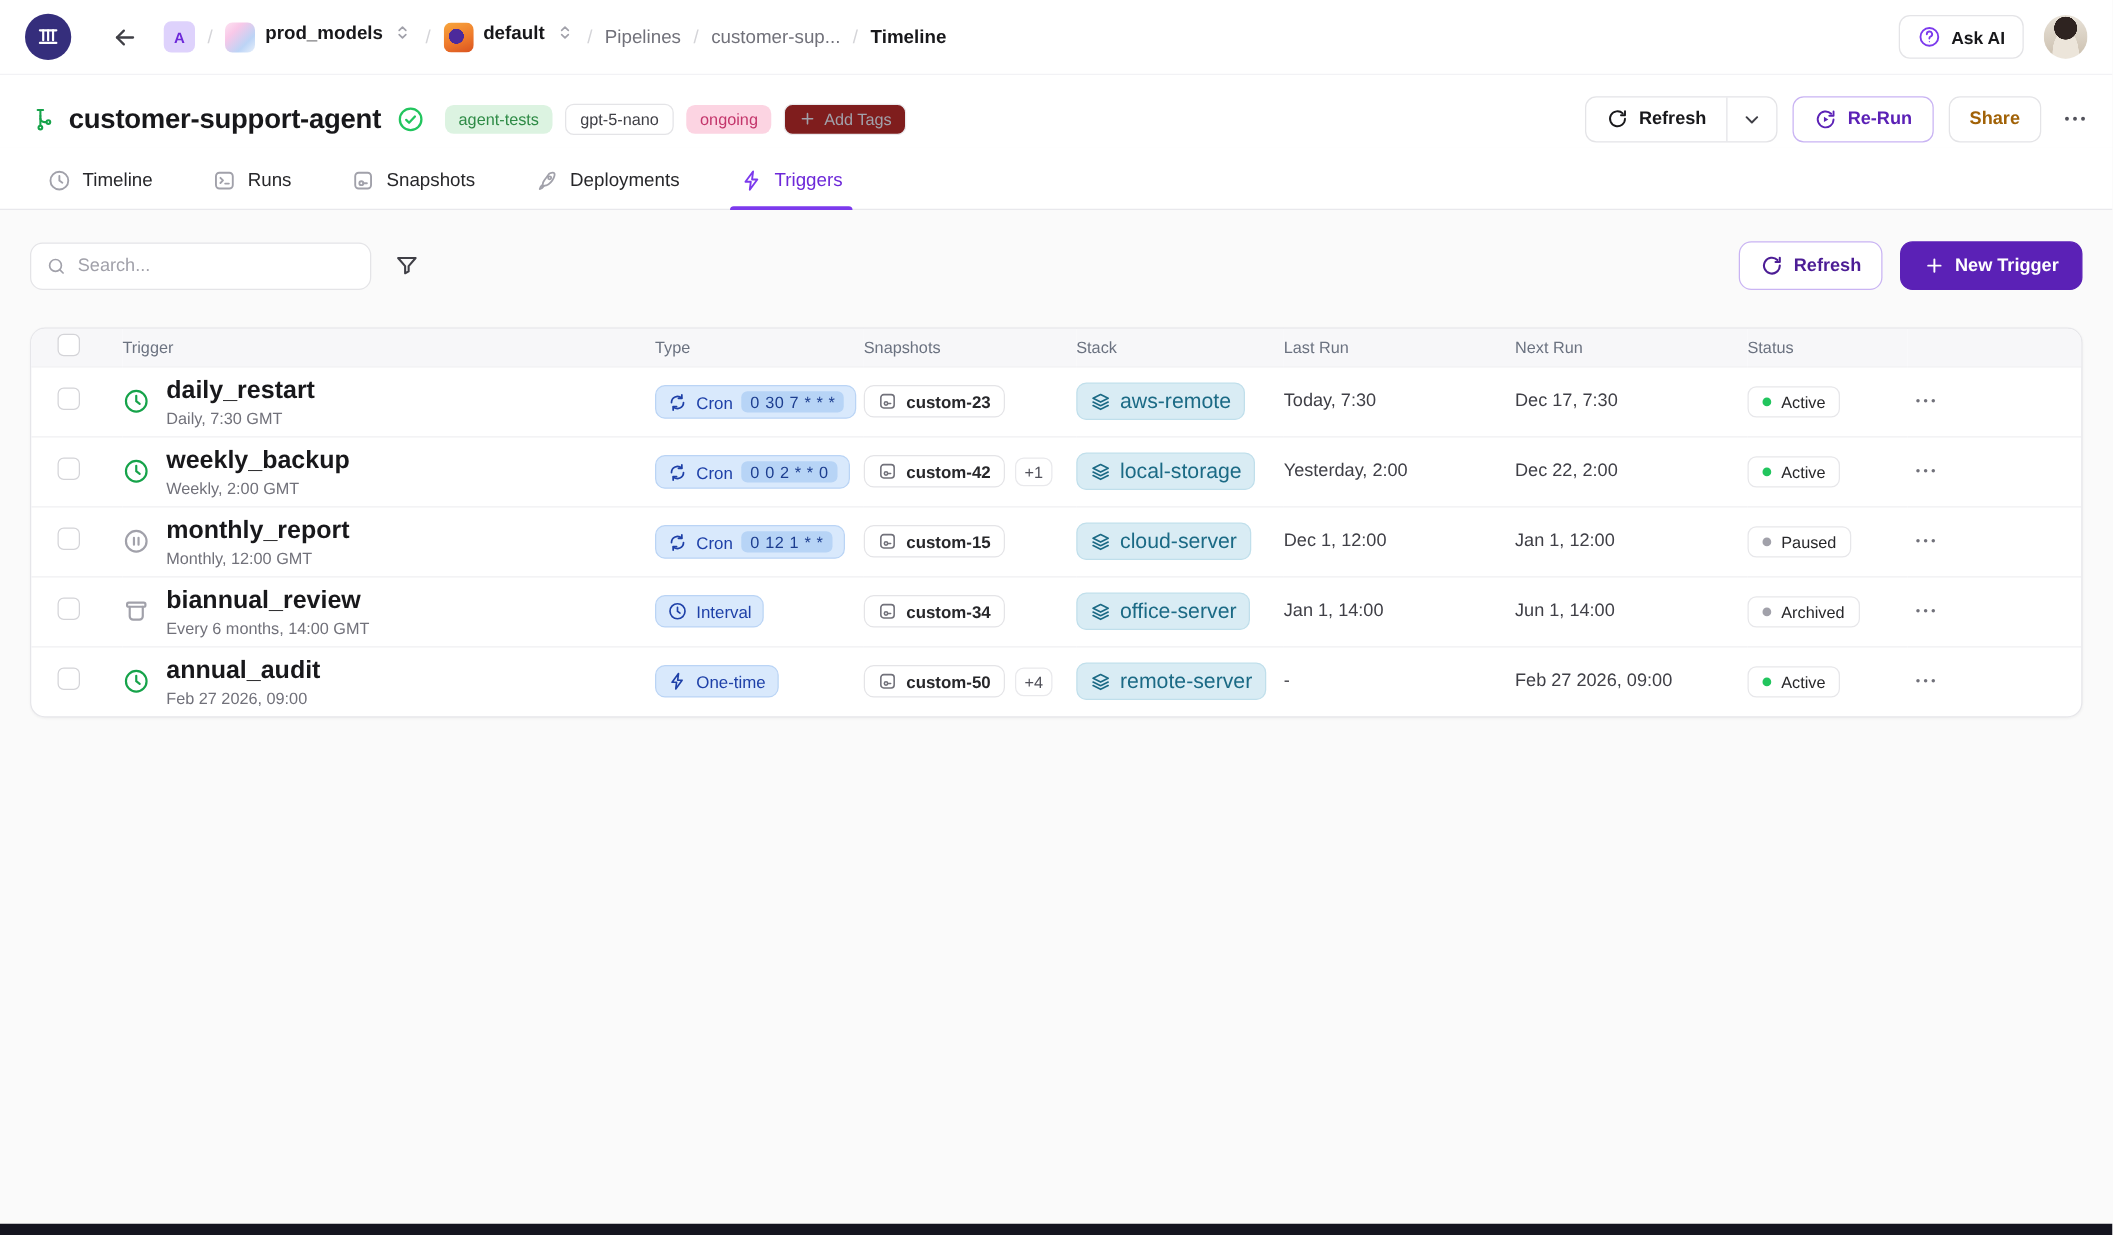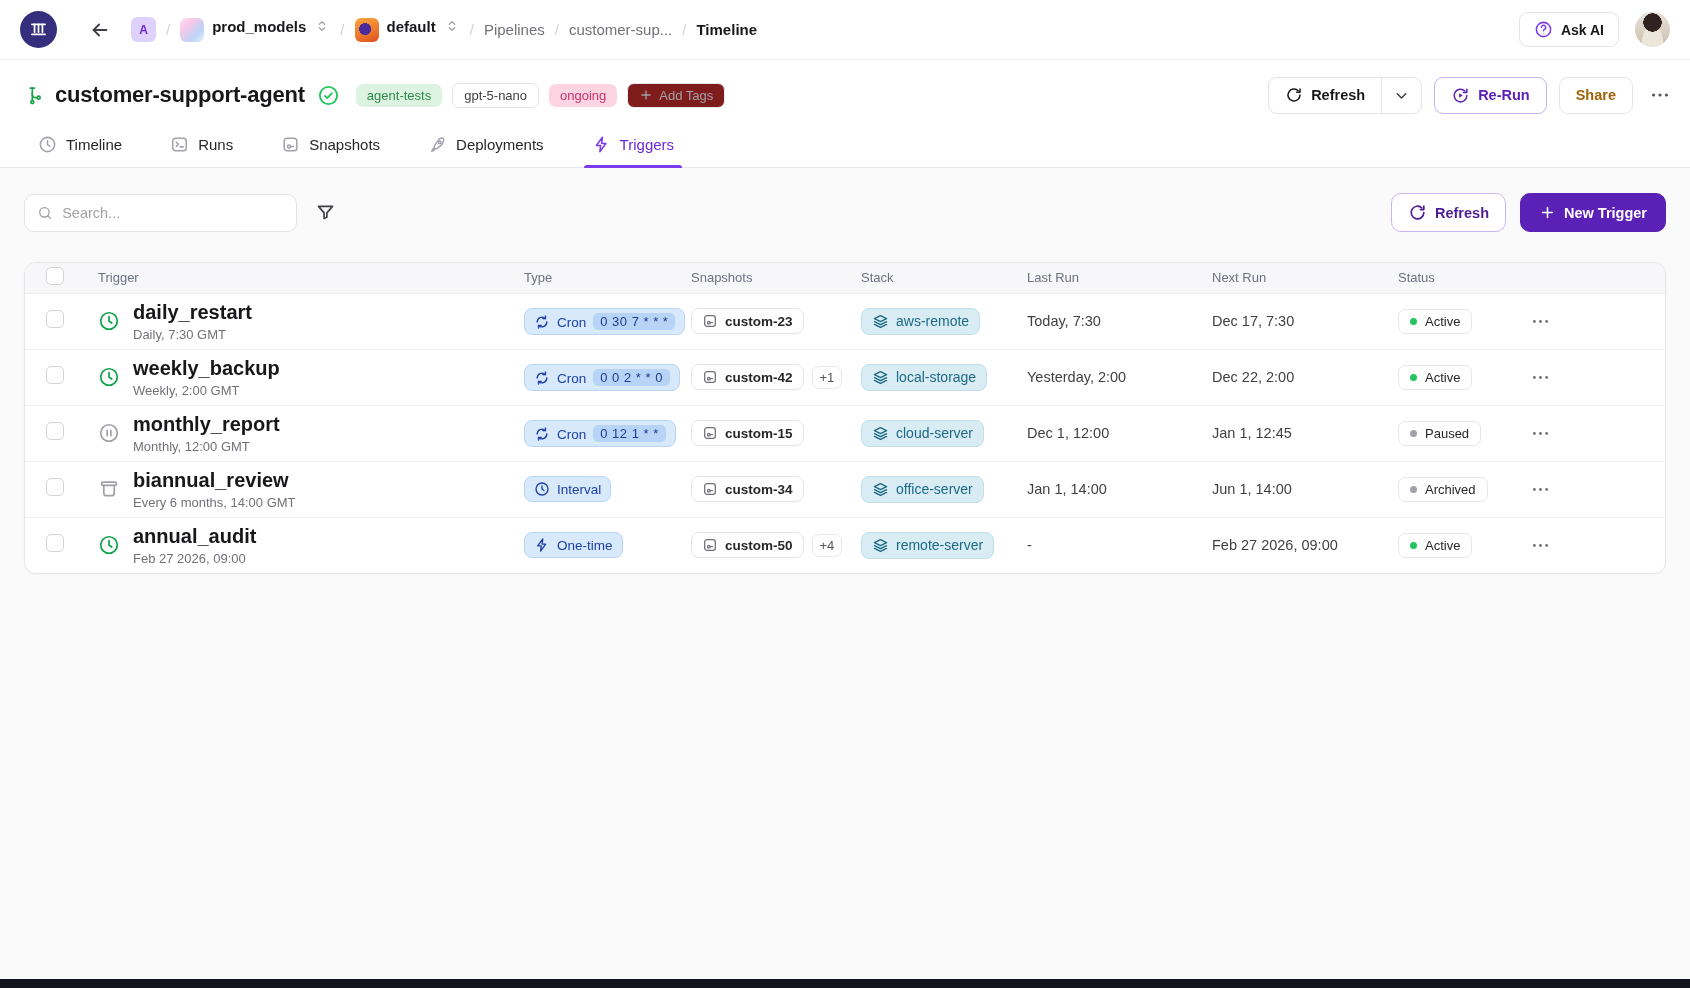--- a/index.html
+++ b/index.html
@@ -111,21 +111,21 @@
   .trig-icon.green { color:#16a34a; }
   .trig-icon.gray { color:#a1a1aa; }
   .trig-name { font-size:20px; font-weight:700; color:#18181b; }
   .trig-sub { font-size:13px; color:#71717a; margin-top:3px; }
   .pill-type { display:inline-flex; align-items:flex-end; gap:7px; background:#d9e9fc; border:1px solid #bad4f5; color:#1e40a8; border-radius:8px; padding:4px 9px; font-size:13.5px; }
   .cron-expr { background:#b7d4f6; border-radius:5px; padding:1px 7px; font-size:13px; color:#1c3d8f; letter-spacing:0.5px; }
   .snapwrap { display:flex; align-items:center; gap:8px; }
   .pill-snap { display:inline-flex; align-items:center; gap:7px; background:#fff; border:1px solid #e4e4e7; border-radius:8px; padding:4px 10px; font-size:13.5px; font-weight:600; color:#27272a; cursor:pointer; }
   .pill-snap .s-ic { color:#71717a; display:flex; }
   .pill-extra { background:#fff; border:1px solid #e9e9ec; border-radius:7px; padding:3px 7px; font-size:13px; color:#52525b; cursor:pointer; }
-  .pill-stack { display:inline-flex; align-items:center; gap:7px; background:#d9ecf4; border:1px solid #c0dfeb; border-radius:8px; padding:4px 10px; font-size:14px; color:#1b6a85; cursor:pointer; }
+  .pill-stack { display:inline-flex; align-items:center; gap:7px; background:#d9ecf4; border:1px solid #c0dfeb; border-radius:8px; padding:4px 10px; font-size:17px; color:#1b6a85; cursor:pointer; }
   .runcell { font-size:14.5px; color:#3f3f46; }
   .pill-status { display:inline-flex; align-items:center; gap:8px; background:#fff; border:1px solid #e7e7ea; border-radius:7px; padding:4px 11px; font-size:13px; color:#27272a; }
   .dot { width:7px; height:7px; border-radius:50%; display:inline-block; }
   .dot.green { background:#22c55e; }
   .dot.gray { background:#a1a1aa; }
   .rowdots { color:#71717a; cursor:pointer; display:inline-flex; padding:4px; }
 
   .bottom-strip { position:absolute; left:0; right:0; bottom:0; height:9px; background:#14141f; }
 </style>
 </head>
@@ -564,21 +564,21 @@
                   <svg width="17" height="17" viewBox="0 0 24 24" fill="none" stroke="currentColor" stroke-width="1.9" stroke-linecap="round" stroke-linejoin="round">
                     <path d="M12 3.8l8.5 4.2L12 12.2 3.5 8z"></path>
                     <path d="M3.5 12.2l8.5 4.2 8.5-4.2"></path>
                     <path d="M3.5 16.2l8.5 4.2 8.5-4.2"></path>
                   </svg>
                 </span>
         <span>cloud-server</span>
       </span>
     </td>
     <td class="runcell">Dec 1, 12:00</td>
-    <td class="runcell">Jan 1, 12:45</td>
+    <td class="runcell">Jan 1, 12:00</td>
     <td>
       <span class="pill-status">
         <i class="dot gray"></i>
         <span>Paused</span>
       </span>
     </td>
     <td><span class="rowdots">
                 <svg width="21" height="21" viewBox="0 0 24 24" fill="currentColor">
                   <circle cx="5" cy="12" r="1.6"></circle>
                   <circle cx="12" cy="12" r="1.6"></circle>

